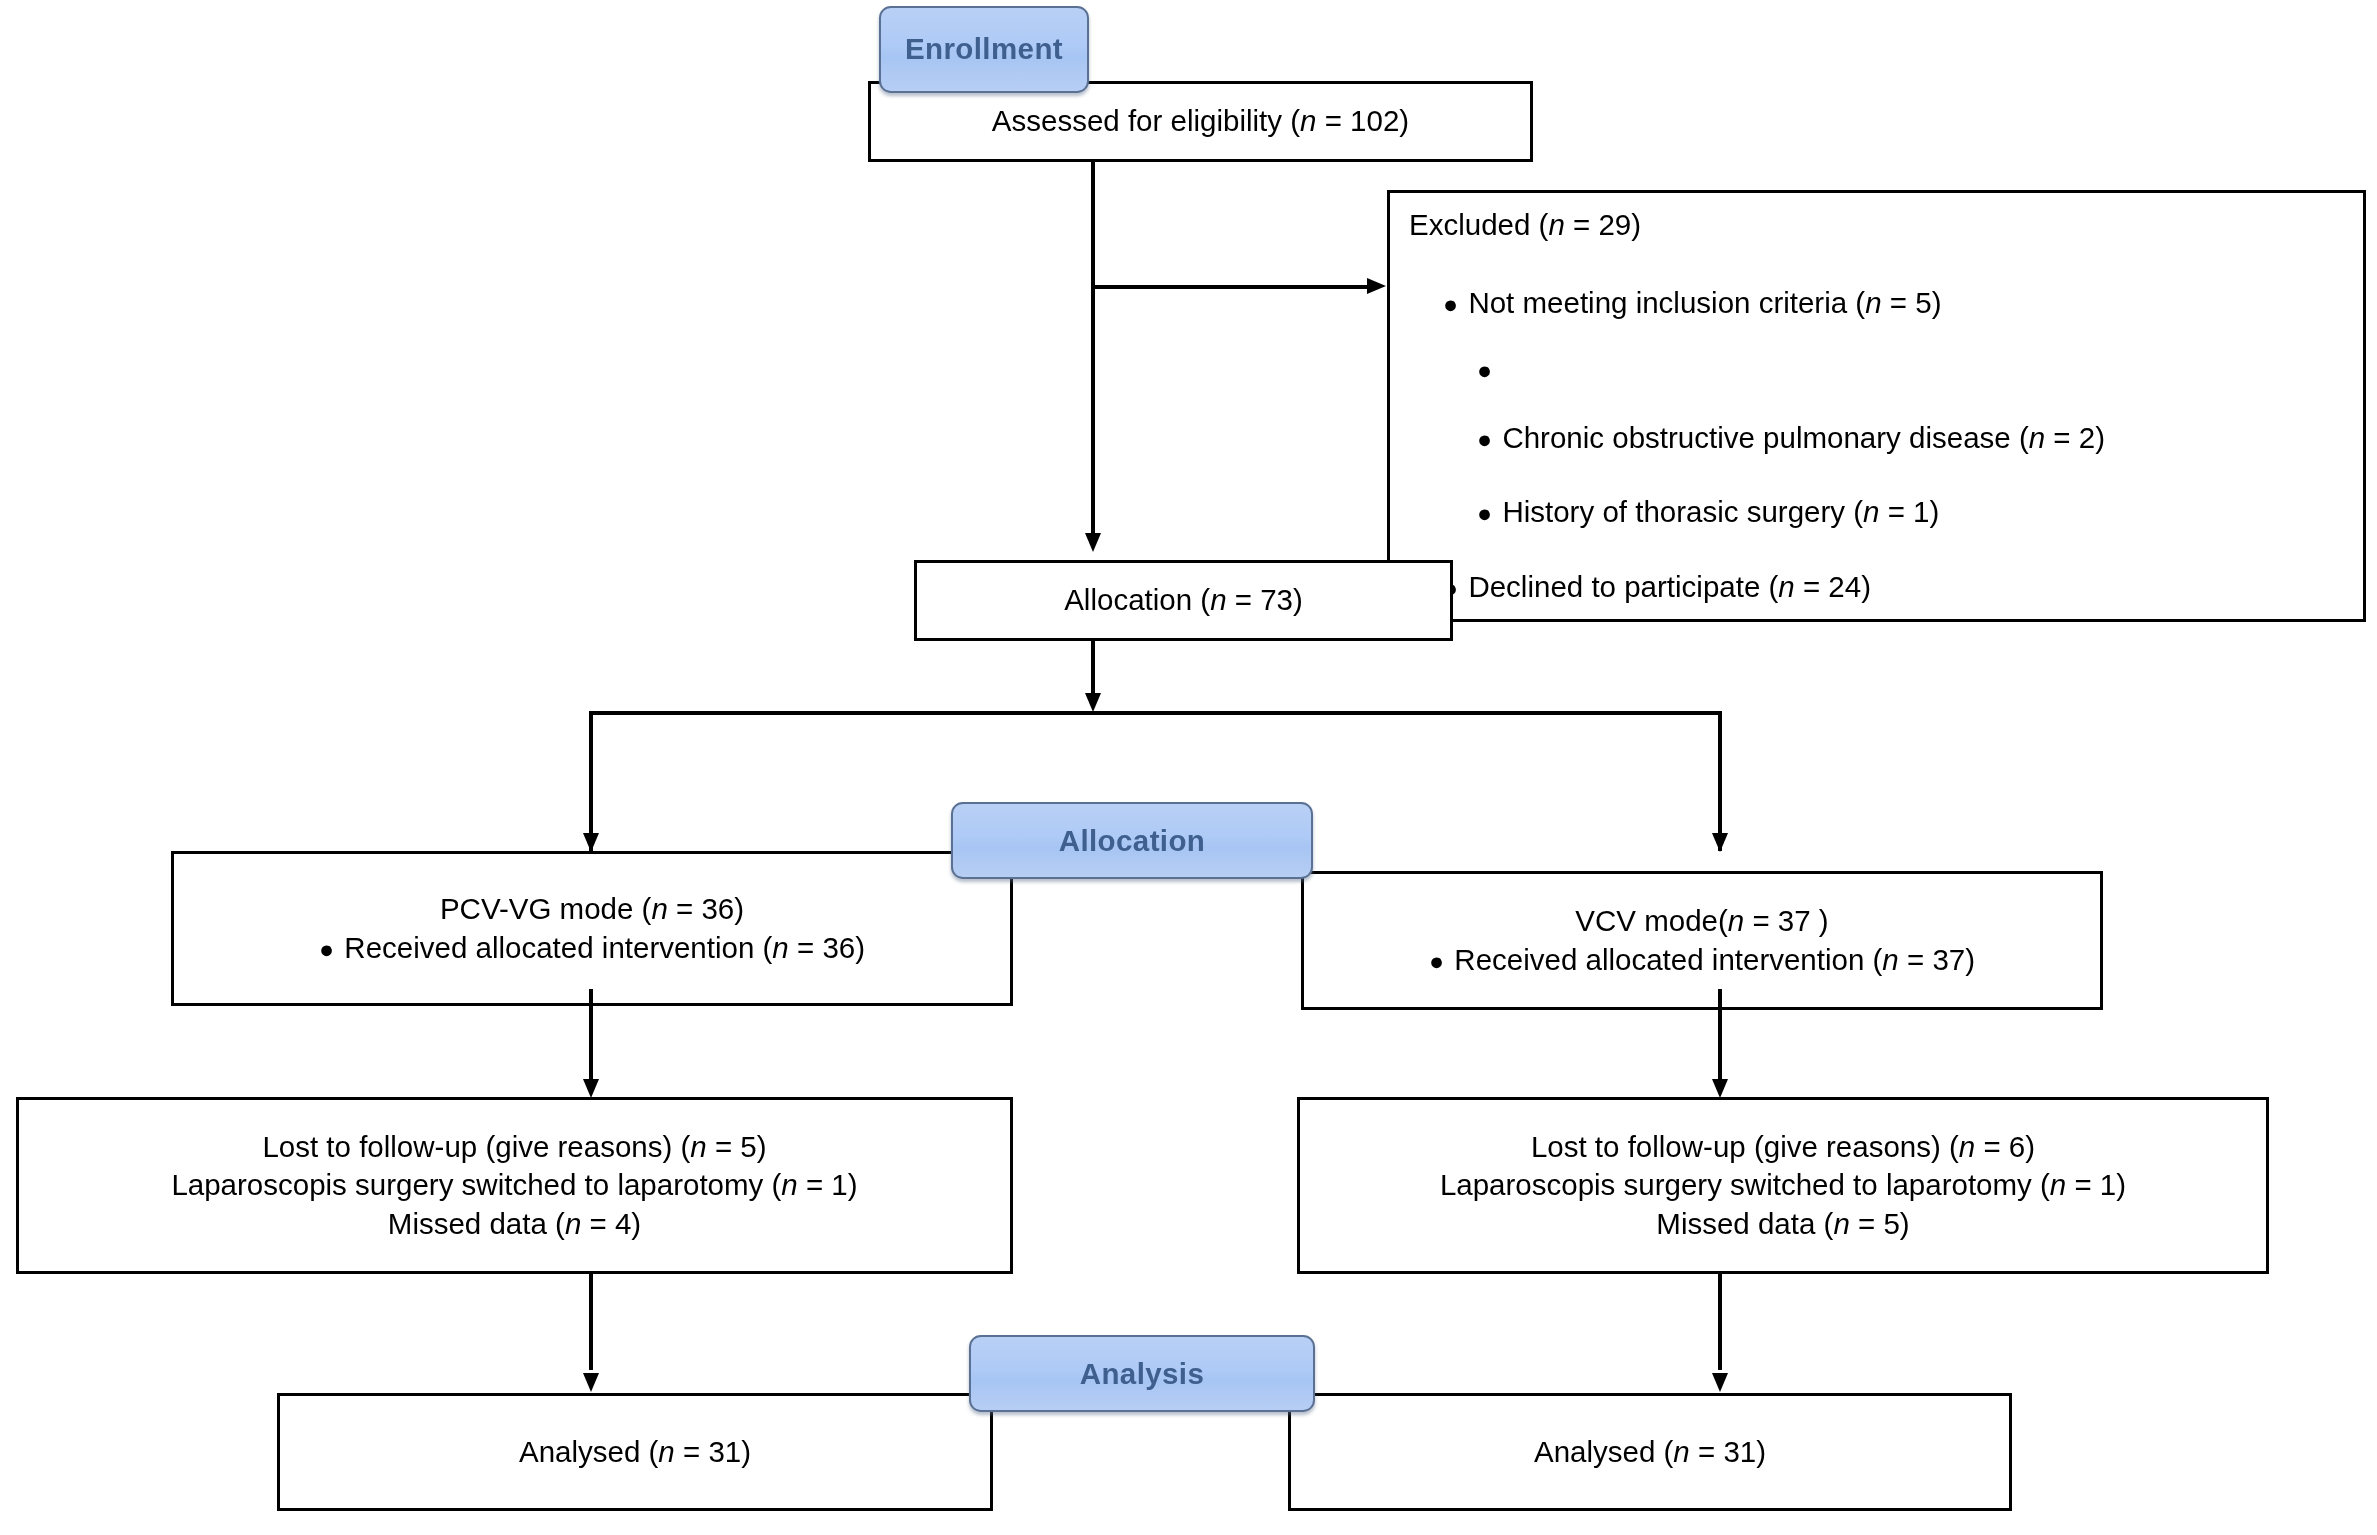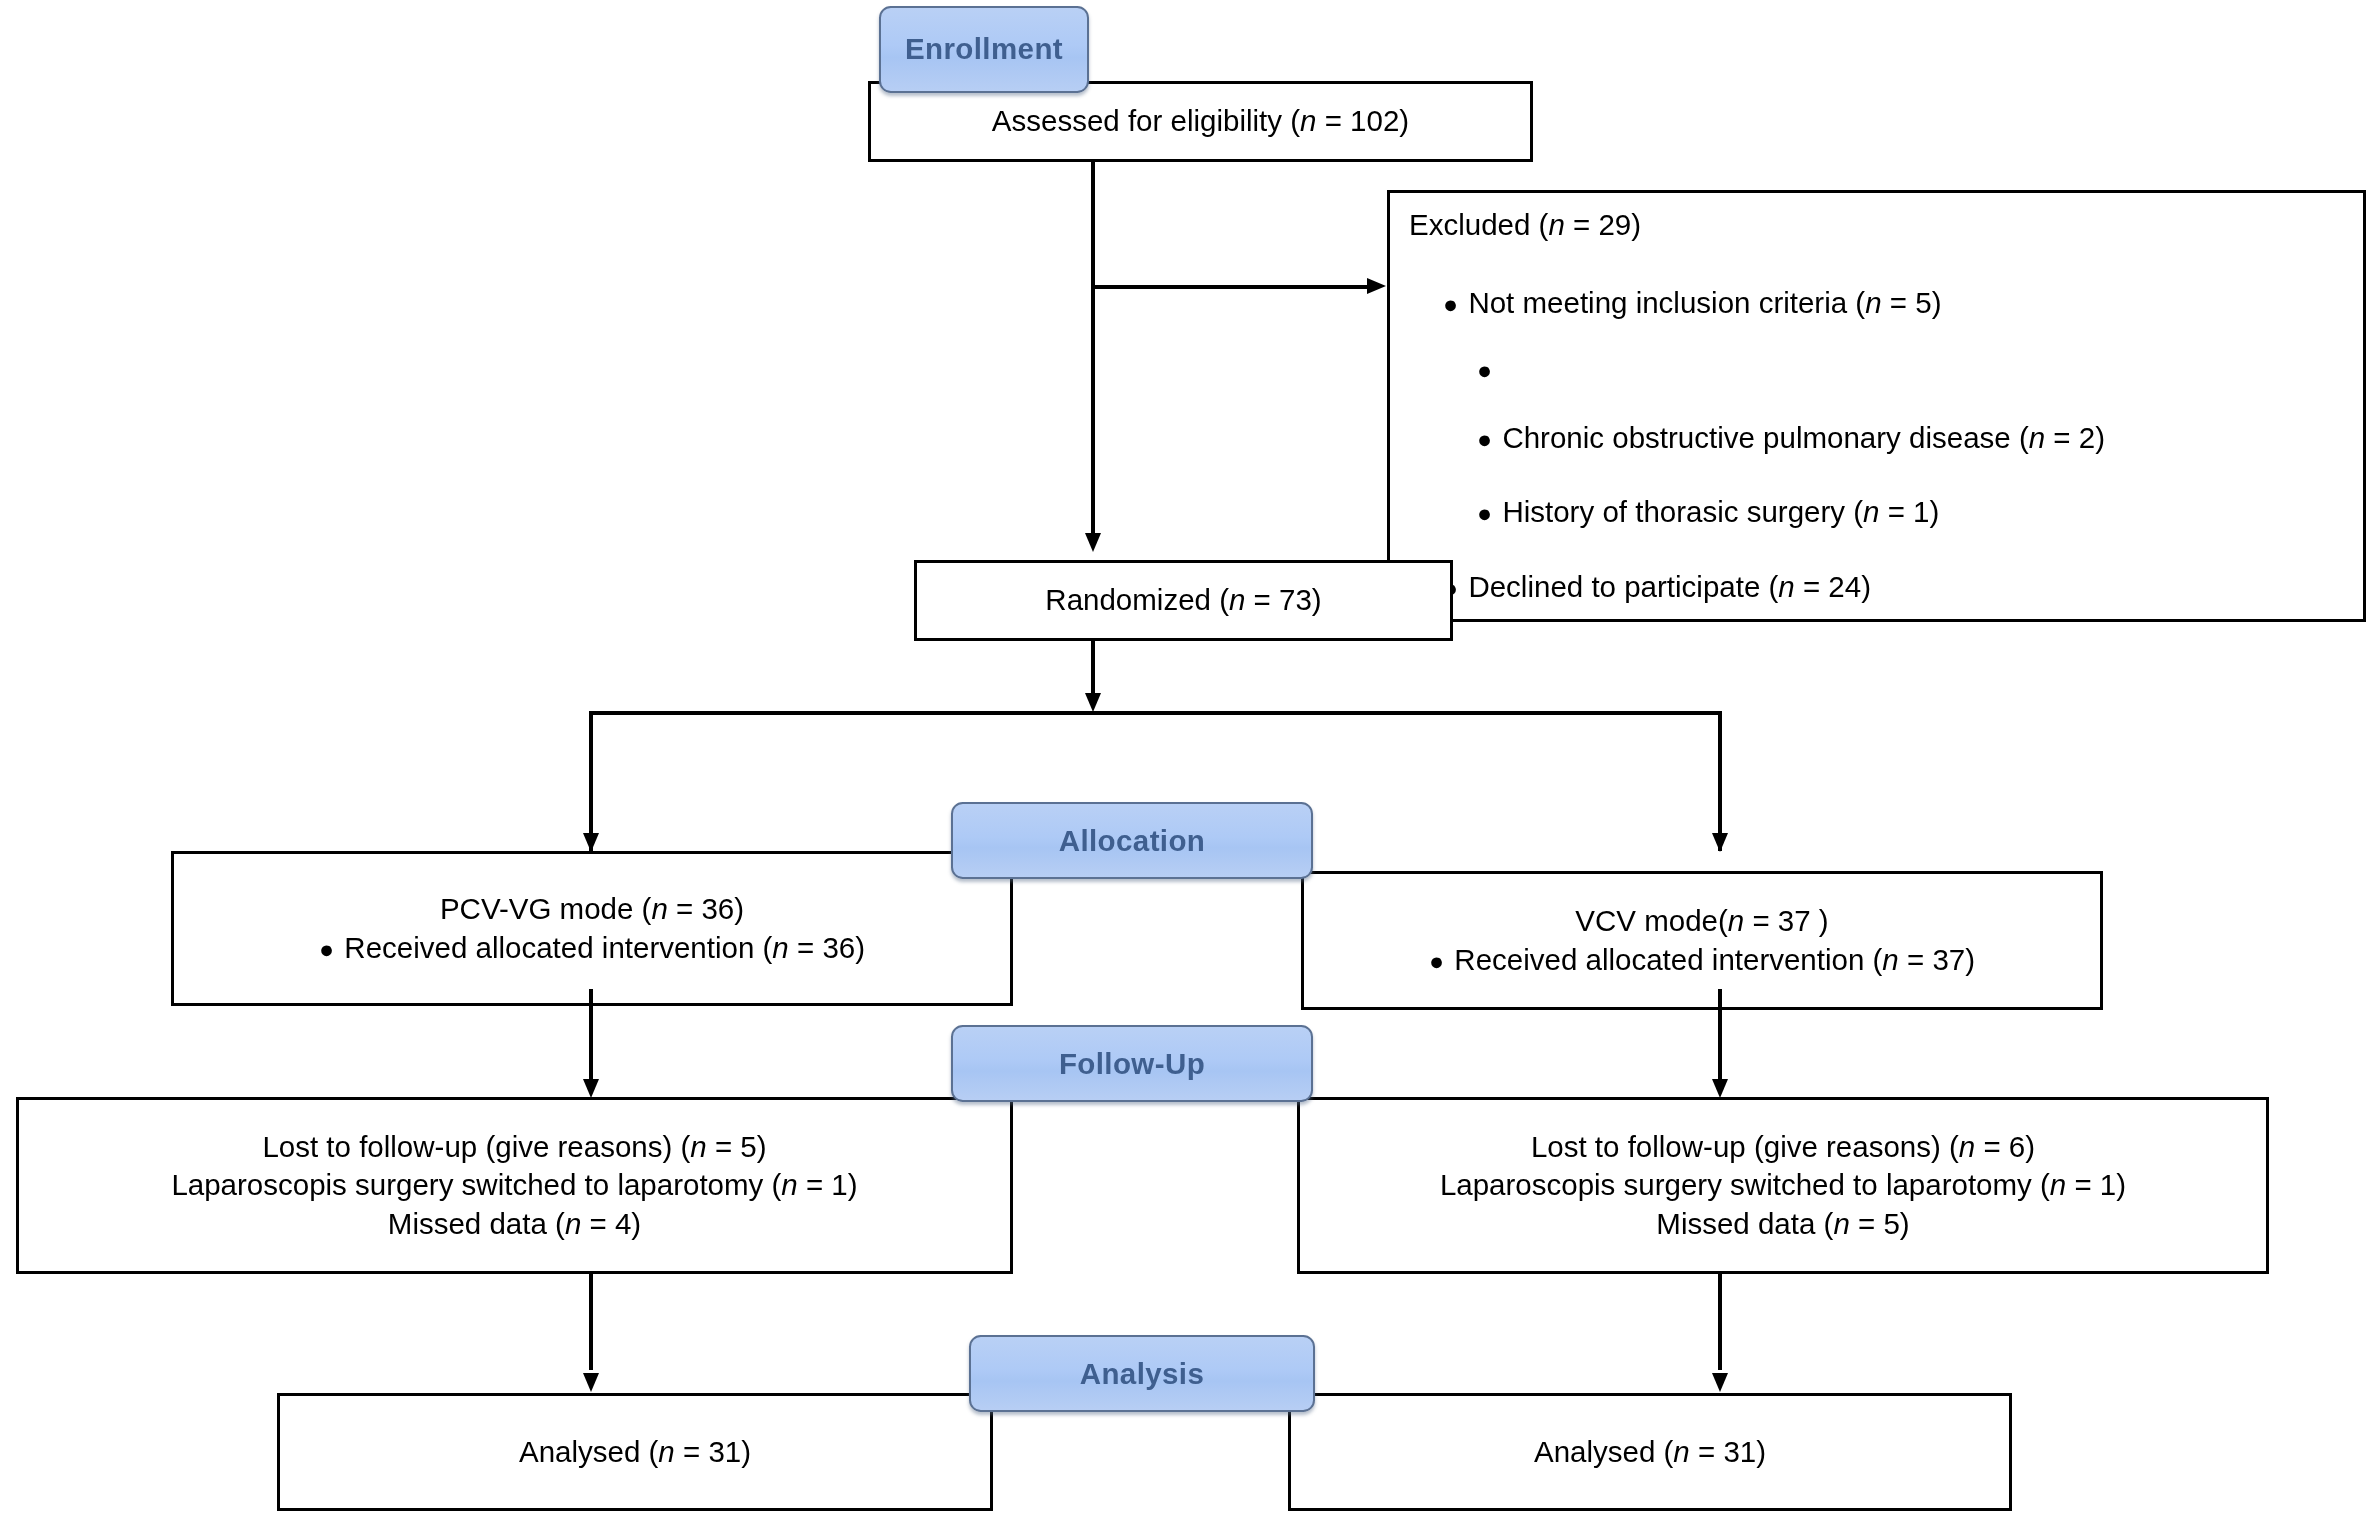--- a/index.html
+++ b/index.html
@@ -100,21 +100,21 @@
     </div>
 
     <div class="bl ind1">
       <span class="dot">●</span>
       <span><span>Declined to participate (</span><span class="it">n</span><span> = 24)</span></span>
     </div>
   </div>
 
   <div class="box center pad" style="left:914px;top:560px;width:539px;height:81px;">
     <div class="ln">
-      <span>Randomized (</span><span class="it">n</span><span> = 73)</span>
+      <span>Allocation (</span><span class="it">n</span><span> = 73)</span>
     </div>
   </div>
 
   <div class="vline" style="left:1091px;top:641px;height:58px;"></div>
   <div class="arrow-d" style="left:1085px;top:693px;"></div>
   <div class="hline" style="left:589px;top:711px;width:1133px;"></div>
   <div class="vline" style="left:589px;top:711px;height:140px;"></div>
   <div class="arrow-d" style="left:583px;top:833px;"></div>
   <div class="vline" style="left:1718px;top:711px;height:140px;"></div>
   <div class="arrow-d" style="left:1712px;top:833px;"></div>
@@ -141,23 +141,20 @@
       <span class="dot">●</span>
       <span><span>Received allocated intervention (</span><span class="it">n</span><span> = 37)</span></span>
     </div>
   </div>
 
   <div class="vline" style="left:589px;top:989px;height:103px;"></div>
   <div class="arrow-d" style="left:583px;top:1079px;"></div>
   <div class="vline" style="left:1718px;top:989px;height:103px;"></div>
   <div class="arrow-d" style="left:1712px;top:1079px;"></div>
 
-  <div class="pill" style="left:951px;top:1025px;width:362px;height:77px;">
-    <span>Follow-Up</span>
-  </div>
 
   <div class="box center pad" style="left:16px;top:1097px;width:997px;height:177px;">
     <div class="ln">
       <span>Lost to follow-up (give reasons) (</span><span class="it">n</span><span> = 5)</span>
     </div>
     <div class="ln">
       <span>Laparoscopis surgery switched to laparotomy (</span><span class="it">n</span><span> = 1)</span>
     </div>
     <div class="ln">
       <span>Missed data (</span><span class="it">n</span><span> = 4)</span>

